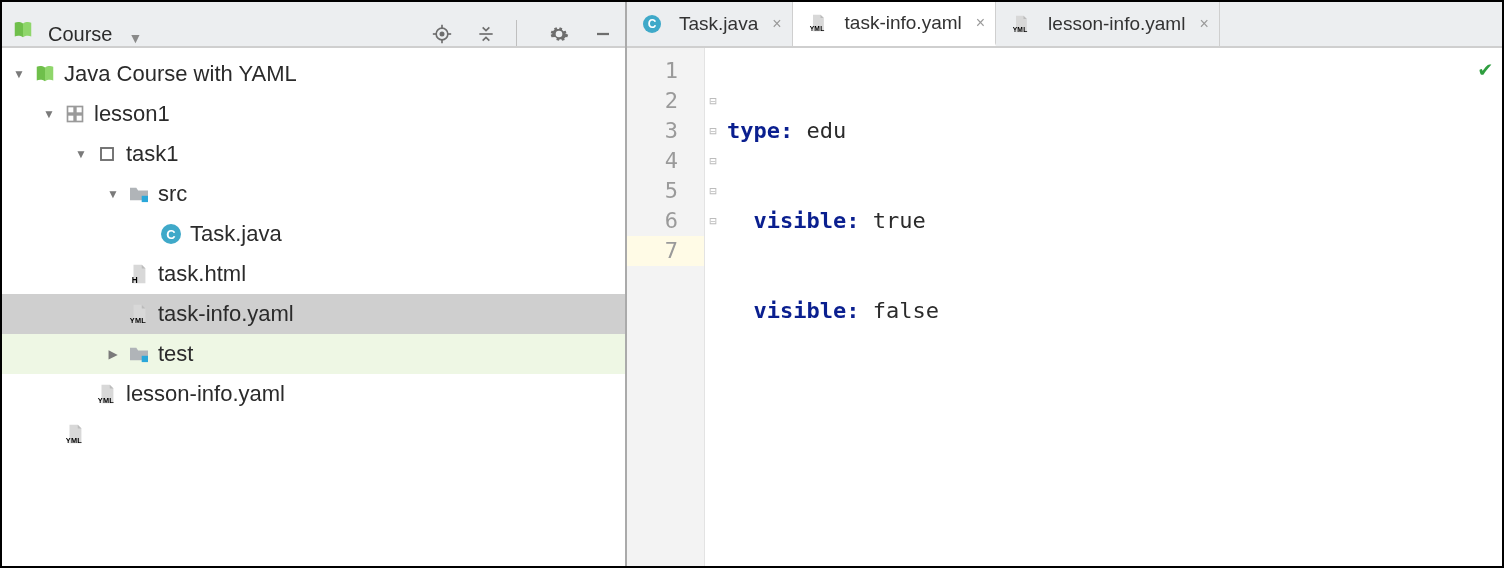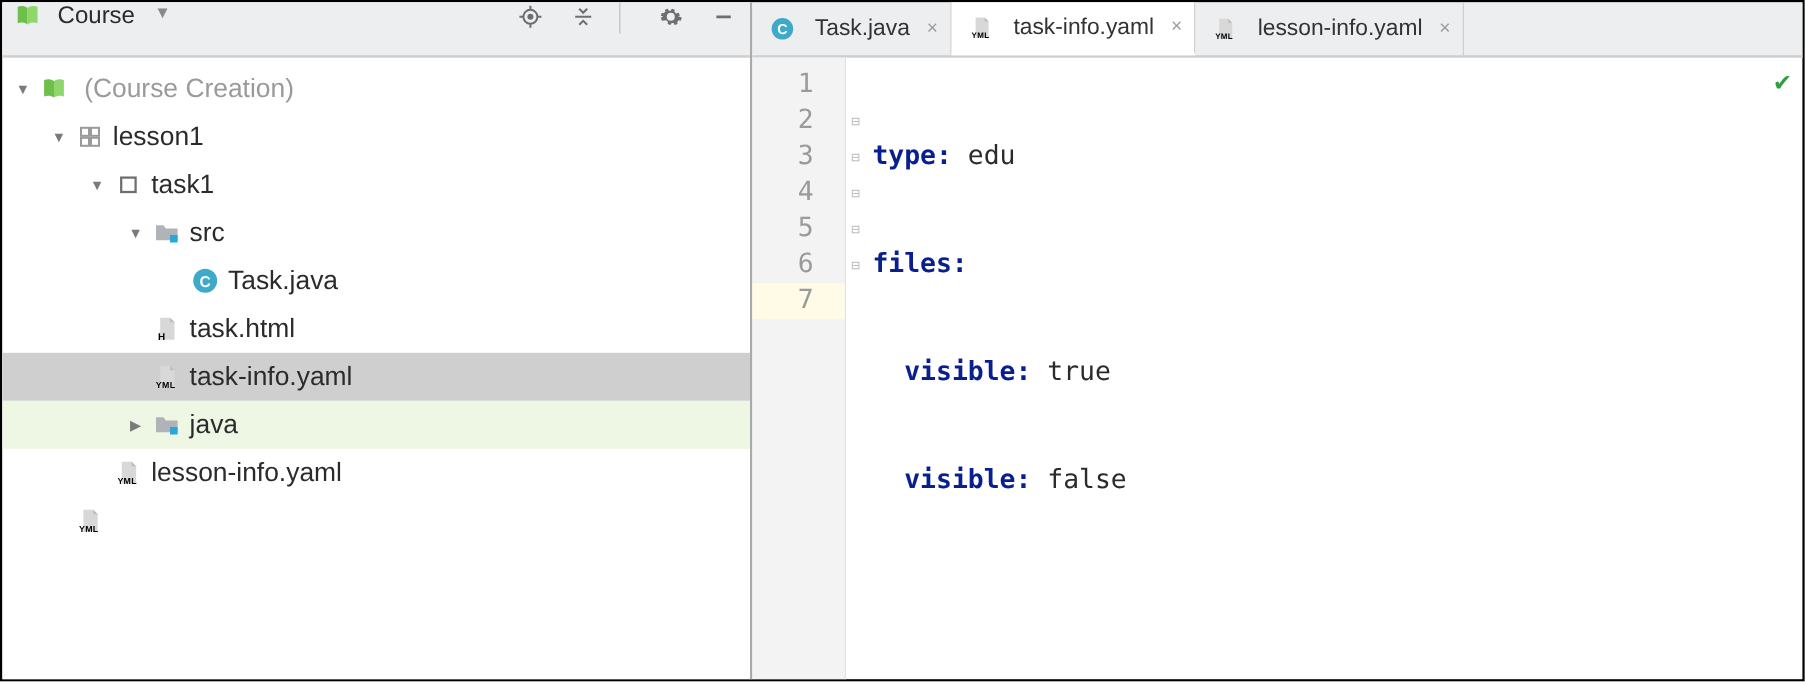--- a/index.html
+++ b/index.html
@@ -1,19 +1,19 @@
 <!DOCTYPE html>
 <html><head>
 <meta charset="utf-8">
 <style>
 * { margin: 0; padding: 0; box-sizing: border-box; }
 body { font-family: "Helvetica Neue", Arial, sans-serif; font-size: 18px; color: #2b2b2b; background: #fff; }
 .app { display: flex; width: 1504px; height: 568px; border: 2px solid #000; }
 .sidebar { width: 625px; border-right: 2px solid #aaa; display: flex; flex-direction: column; background: #fff; }
-.sidebar-top { height: 46px; background: #eceef0; border-bottom: 2px solid #cfcfcf; display: flex; align-items: flex-start; padding: 0 10px; gap: 8px; }
+.sidebar-top { height: 46px; background: #eceef0; border-bottom: 2px solid #cfcfcf; display: flex; align-items: flex-end; padding: 0 10px; gap: 8px; }
 .book-icon { display: inline-block; }
 .sidebar-title { font-size: 20px; color: #2b2b2b; margin-left: 6px; }
 .chevron-down { margin-left: 8px; color: #8a8a8a; font-size: 14px; }
 .spacer { flex: 1; }
 .toolbar-icon { width: 24px; height: 24px; display: inline-flex; align-items: center; justify-content: center; color: #6e6e6e; cursor: pointer; margin-left: 12px; }
 .toolbar-sep { width: 1px; height: 26px; background: #bfbfbf; margin: 0 10px; }
 .tree { flex: 1; overflow: auto; padding-top: 6px; }
 .tree-row { display: flex; align-items: center; height: 40px; padding-left: 6px; cursor: pointer; font-size: 22px; }
 .tree-row.selected { background: #cfcfcf; }
 .tree-row.highlight { background: #eef7e4; }
@@ -90,22 +90,21 @@
 
     <div class="tree">
       <div class="tree-row">
         <span class="indent i0"></span><span class="tw">▼</span>
         <span class="node-icon">
             <svg width="22" height="22" viewBox="0 0 24 24">
               <path fill="#6fbf4b" d="M3 4c3-1 6-1 9 1v15c-3-2-6-2-9-1V4z"></path>
               <path fill="#8fd66b" d="M21 4c-3-1-6-1-9 1v15c3-2 6-2 9-1V4z"></path>
             </svg>
           </span>
-        &nbsp;
-        <span class="dim">(Course Creation)</span>
+        <span>Java Course with YAML</span>&nbsp;
       </div>
       <div class="tree-row">
         <span class="indent i1"></span>
           <span class="tw">▼</span>
         <span class="node-icon">
             <svg width="20" height="20" viewBox="0 0 24 24" fill="none" stroke="#9a9a9a" stroke-width="2">
               <rect x="3" y="3" width="8" height="8"></rect>
               <rect x="13" y="3" width="8" height="8"></rect>
               <rect x="3" y="13" width="8" height="8"></rect>
               <rect x="13" y="13" width="8" height="8"></rect>
@@ -171,21 +170,21 @@
       </div>
       <div class="tree-row highlight">
         <span class="indent i3"></span>
           <span class="tw">▶</span>
         <span class="node-icon">
             <svg width="22" height="18" viewBox="0 0 24 20">
               <path fill="#b0b4b8" d="M2 3h7l2 3h11v11H2z"></path>
               <rect x="15" y="12" width="7" height="7" fill="#2aa7d9"></rect>
             </svg>
           </span>
-        <span>java</span>
+        <span>test</span>
       </div>
       <div class="tree-row">
         <span class="indent i2"></span>
           <span class="tw"></span>
         <span class="node-icon">
             <svg width="22" height="22" viewBox="0 0 24 24">
               <path fill="#d8d8d8" d="M6 2h9l4 4v16H6z"></path>
               <path fill="#bcbcbc" d="M15 2v4h4z"></path>
               <text x="2" y="22" class="yml-badge">YML</text>
             </svg>
@@ -256,21 +255,20 @@
         <div class="cl"></div>
           <div class="cl">⊟</div>
           <div class="cl">⊟</div>
           <div class="cl">⊟</div>
           <div class="cl">⊟</div>
           <div class="cl">⊟</div>
           <div class="cl"></div>
       </div>
       <div class="code">
         <div class="cl"><span class="kw">type:</span><span> edu</span></div>
-        <div class="cl"><span class="kw">files:</span></div>
         <div class="cl"><span>  </span><span class="kw">visible:</span><span> true</span></div>
         <div class="cl"><span>  </span><span class="kw">visible:</span><span> false</span></div>
         
         <span class="check">✔</span>
       </div>
     </div>
   </div>
 </div>
 
 </body></html>

